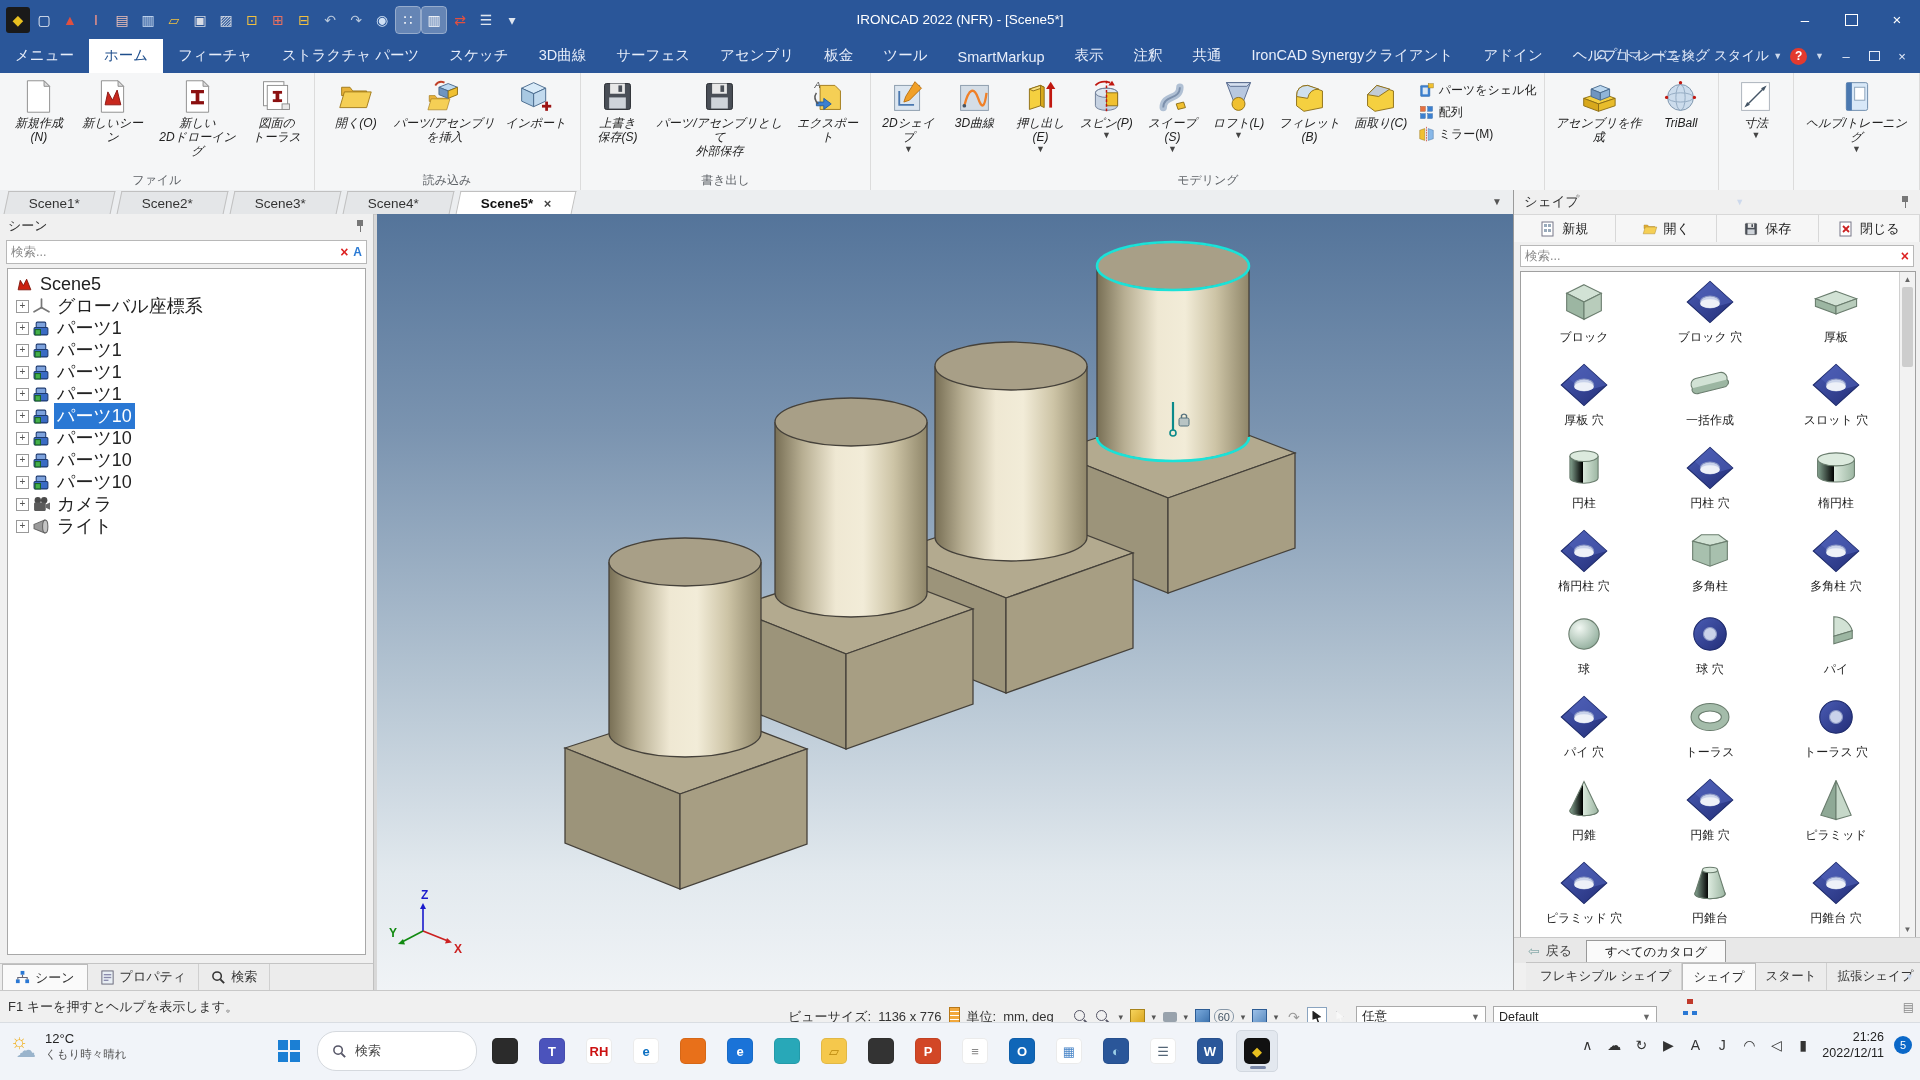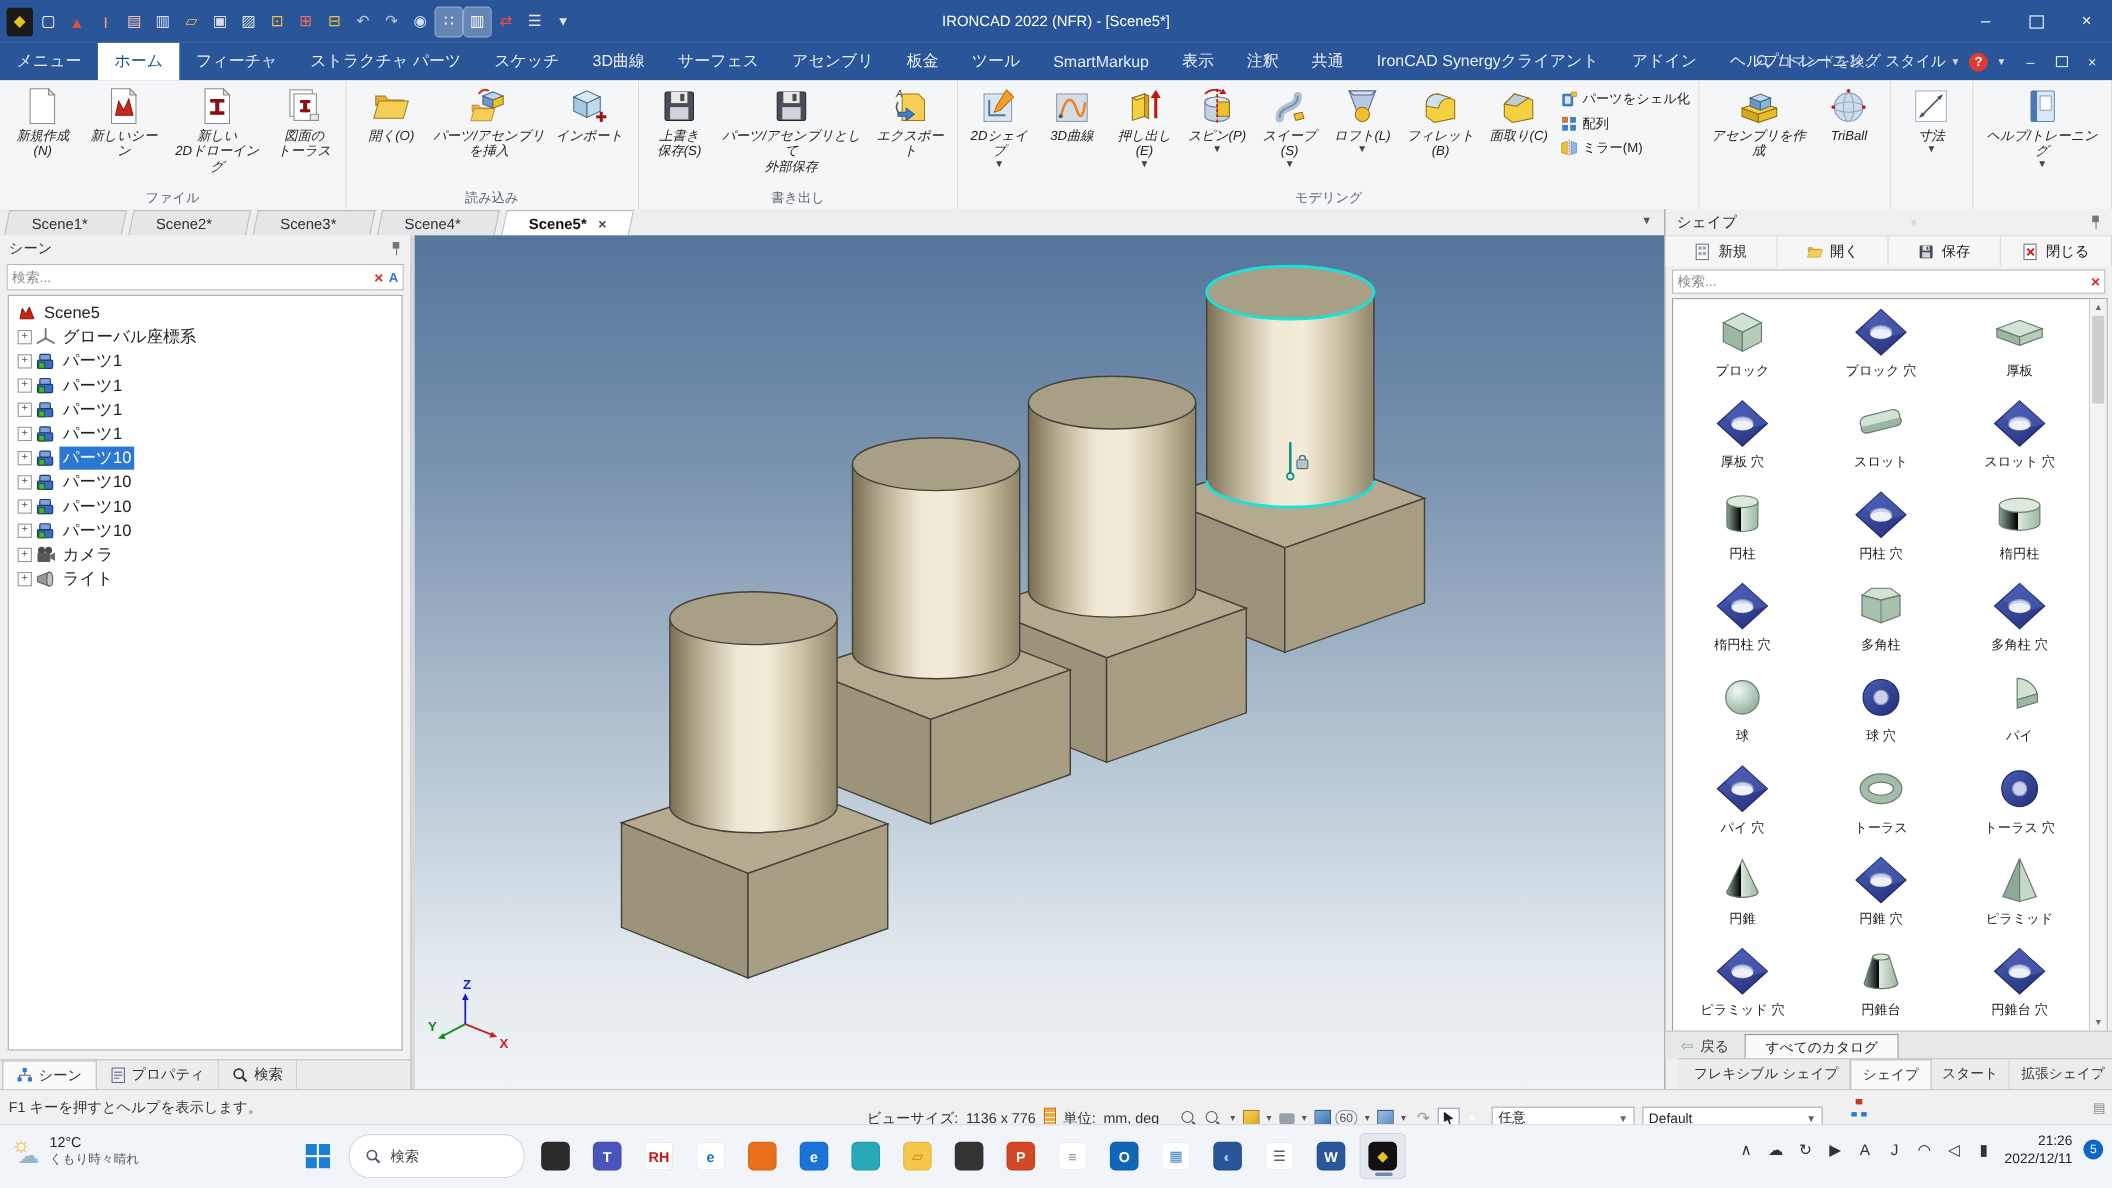--- a/index.html
+++ b/index.html
@@ -55,21 +55,21 @@
   .pin::before{content:"";position:absolute;left:2px;top:0;width:6px;height:6px;background:#777;}
   .pin::after{content:"";position:absolute;left:4.5px;top:6px;width:1.5px;height:6px;background:#777;}
   .lp-search{margin:2px 6px;height:22px;background:#fff;border:1px solid #b8b8b8;display:flex;align-items:center;padding:0 4px;gap:5px;}
   .lp-search .ph{flex:1;color:#8a8a8a;font-size:12.5px;}
   .redx{color:#d22;font-weight:bold;font-size:14px;}
   .hlA{color:#2a7ad4;font-size:12px;font-weight:bold;}
   .treebox{position:absolute;left:7px;right:7px;top:54px;bottom:8px;background:#fff;border:1px solid #a8a8a8;overflow:hidden;padding:4px 0 0 4px;box-sizing:border-box;}
   .trow{display:flex;align-items:center;height:22px;gap:4px;padding-left:4px;}
   .texp{width:11px;height:11px;border:1px solid #999;color:#555;font-size:10px;line-height:9px;text-align:center;background:#fff;flex:none;}
   .tico{width:17px;height:17px;flex:none;}
-  .tlabel{font-size:15px;padding:1px 3px;white-space:nowrap;}
+  .tlabel{font-size:18px;padding:1px 3px;white-space:nowrap;}
   .trow.selected .tlabel{background:#2a78d4;color:#fff;}
   .lefttabs{position:absolute;left:0;top:963px;width:374px;height:27px;background:#ececec;border-top:1px solid #c4c4c4;display:flex;align-items:stretch;padding-left:2px;border-right:1px solid #c0c0c0;box-sizing:border-box;}
   .ltab{display:flex;align-items:center;gap:5px;padding:0 12px;font-size:13px;color:#333;border-right:1px solid #d0d0d0;}
   .ltab.active{background:#fafafa;border:1px solid #bbb;border-bottom:none;}
   .ltab svg{width:15px;height:15px;}
   
   .viewport{position:absolute;left:377px;top:214px;width:1136px;height:776px;
     background:linear-gradient(180deg,#54749a 0%,#7b94b0 28%,#b4c4d2 60%,#e2e9ee 85%,#f0f3f6 100%);}
   .viewport svg{position:absolute;left:0;top:0;}
   
@@ -977,21 +977,21 @@
           <div class="citem">
             <svg>
               <use href="#sym-hole"></use>
             </svg>
             <span class="clabel">厚板 穴</span>
           </div>
           <div class="citem">
             <svg>
               <use href="#sym-slot"></use>
             </svg>
-            <span class="clabel">スロット</span>
+            <span class="clabel">一括作成</span>
           </div>
           <div class="citem">
             <svg>
               <use href="#sym-hole"></use>
             </svg>
             <span class="clabel">スロット 穴</span>
           </div>
           <div class="citem">
             <svg>
               <use href="#sym-cyl"></use>

